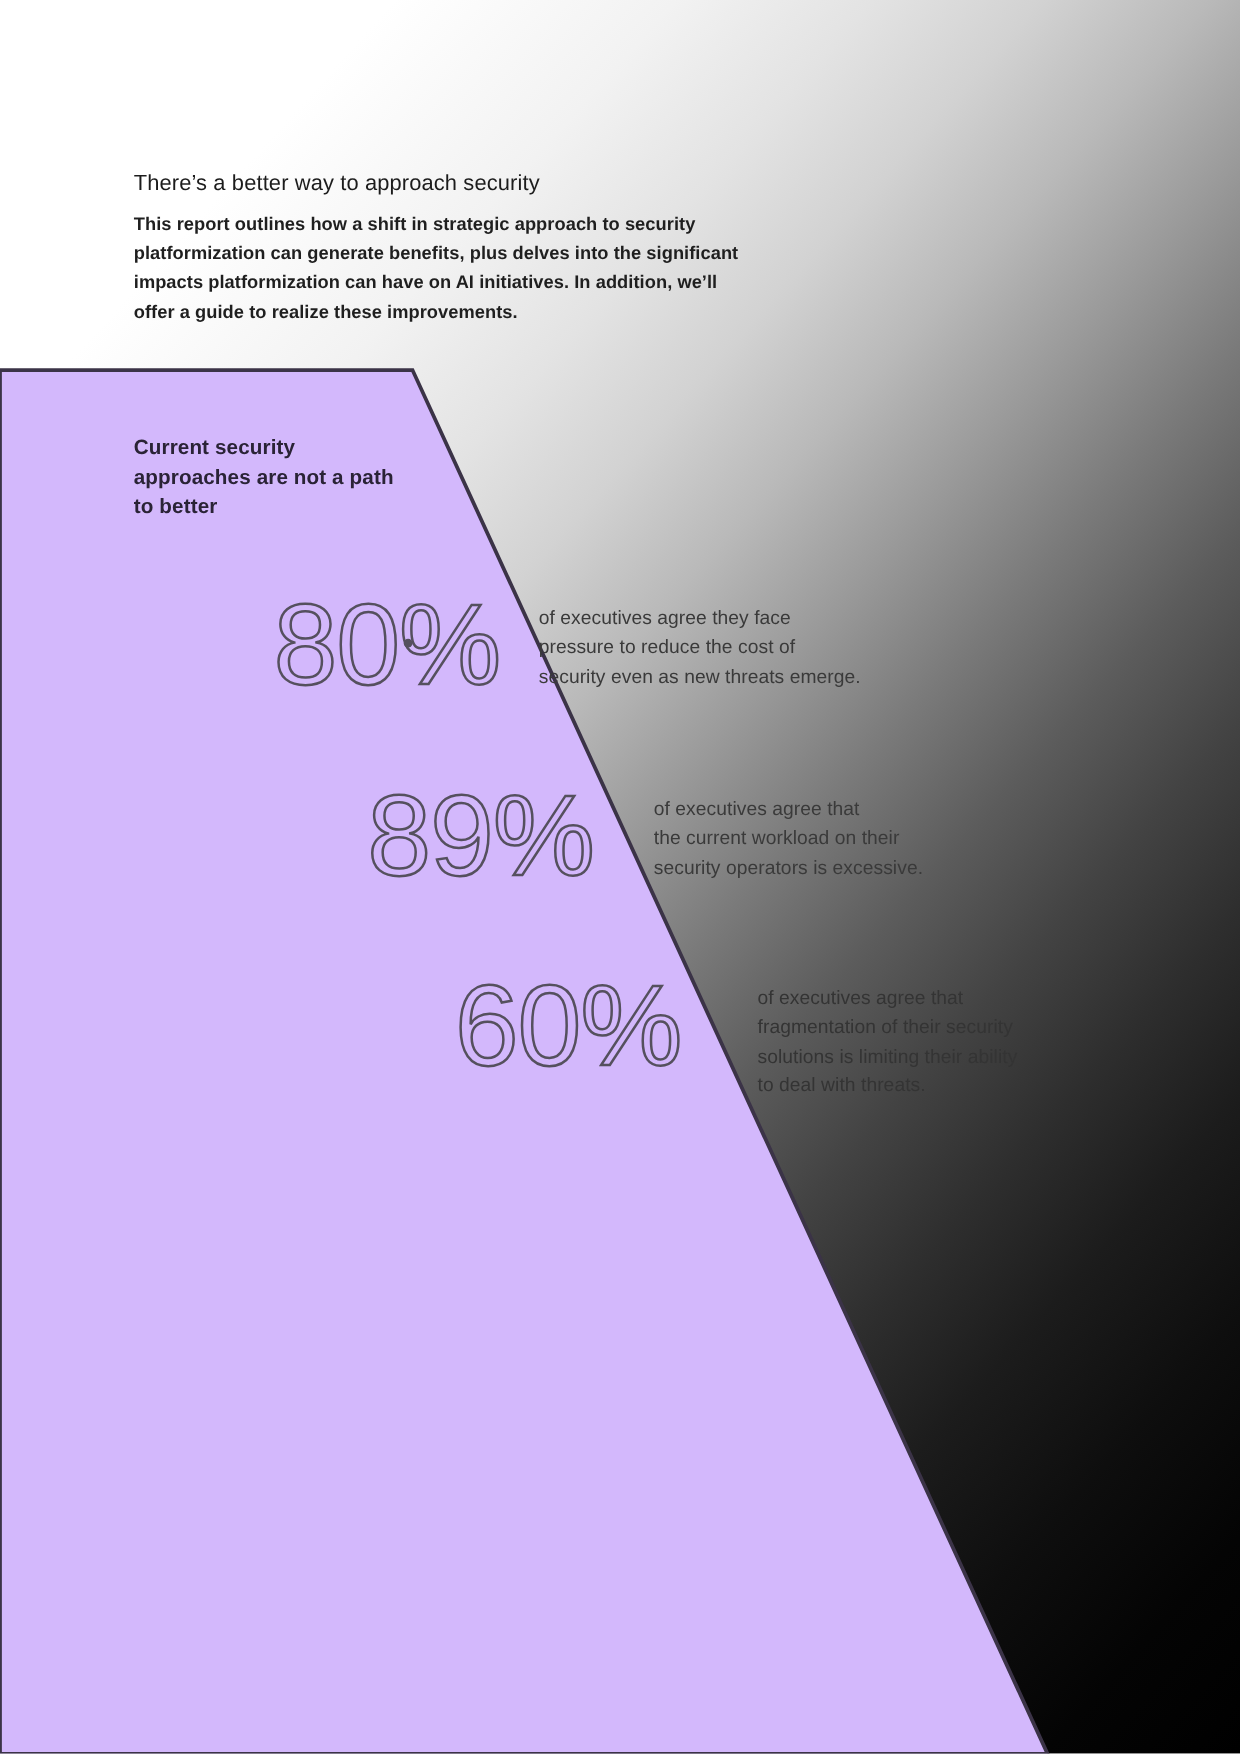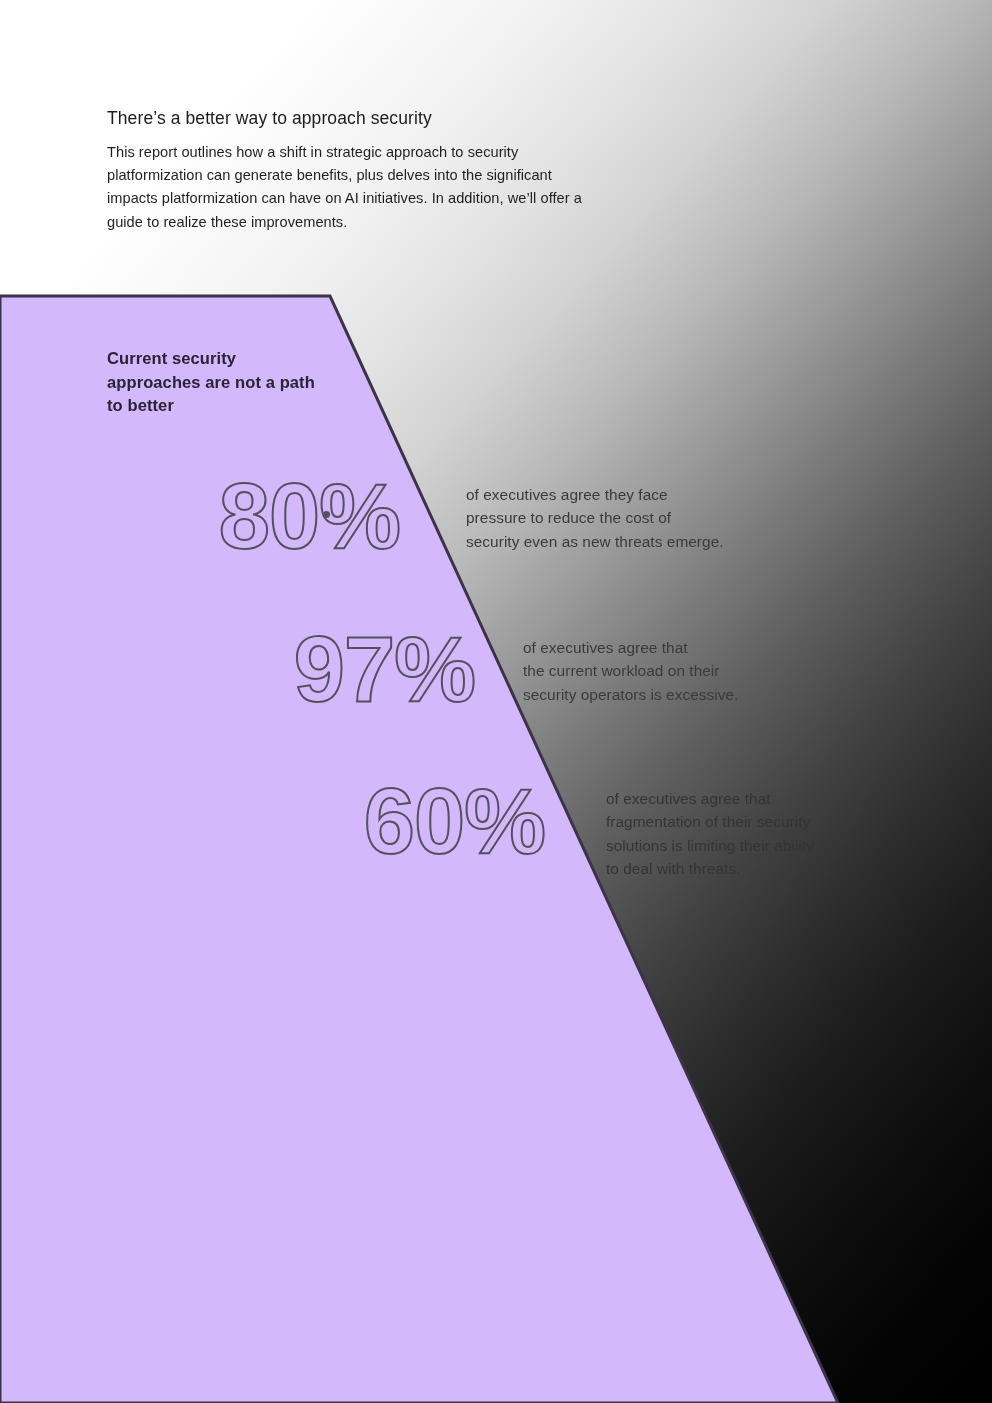--- a/index.html
+++ b/index.html
@@ -46,36 +46,36 @@
     position: absolute;
     inset: 0;
     width: 992px;
     height: 1403px;
   }
 
   
   .intro {
     position: absolute;
     left: 107px;
-    top: 106px;
+    top: 134px;
     width: 500px;
   }
   .intro-title {
     font-size: 17.5px;
     line-height: 24px;
     color: #1c1c1c;
     font-weight: 400;
     letter-spacing: 0.1px;
     margin-bottom: 11px;
   }
   .intro-body {
     font-size: 14.6px;
     line-height: 23.2px;
     color: #1f1f1f;
-    font-weight: 400;
+    font-weight: 700;
     letter-spacing: 0.05px;
     max-width: 492px;
   }
 
   
   .section-heading {
     position: absolute;
     left: 107px;
     top: 347px;
     width: 220px;
@@ -87,40 +87,40 @@
   }
 
   
   .stat {
     position: absolute;
   }
   .stat-value {
     position: absolute;
     font-size: 92px;
     line-height: 92px;
-    font-weight: 700;
+    font-weight: 400;
     letter-spacing: -1px;
     white-space: nowrap;
     color: transparent;
     -webkit-text-stroke: 2px #55505e;
     text-align: right;
   }
   .stat-text {
     position: absolute;
     font-size: 15.4px;
     line-height: 23.4px;
     font-weight: 400;
     color: #3a3a3a;
     letter-spacing: 0.05px;
     white-space: pre-line;
   }
 
   
   .stat-1 .stat-value { left: 190px; top: 470px; width: 210px; }
-  .stat-1 .stat-text  { left: 466px; top: 483px; width: 330px; }
+  .stat-1 .stat-text  { left: 431px; top: 483px; width: 330px; }
 
   
   .stat-2 .stat-value { left: 265px; top: 623px; width: 210px; }
   .stat-2 .stat-text  { left: 523px; top: 636px; width: 330px; }
 
   
   .stat-3 .stat-value { left: 335px; top: 775px; width: 210px; }
   .stat-3 .stat-text  { left: 606px; top: 787px; width: 330px; color:#343434; }
 
   
@@ -154,21 +154,21 @@
 
   <div class="stat stat-1">
     <div class="stat-value">80%</div>
     <div class="stat-text">of executives agree they face
 pressure to reduce the cost of
 security even as new threats emerge.</div>
   </div>
   <div class="zero-dot"></div>
 
   <div class="stat stat-2">
-    <div class="stat-value">97%</div>
+    <div class="stat-value">89%</div>
     <div class="stat-text">of executives agree that
 the current workload on their
 security operators is excessive.</div>
   </div>
 
   <div class="stat stat-3">
     <div class="stat-value">60%</div>
     <div class="stat-text">of executives agree that
 fragmentation of their security
 solutions is limiting their ability

